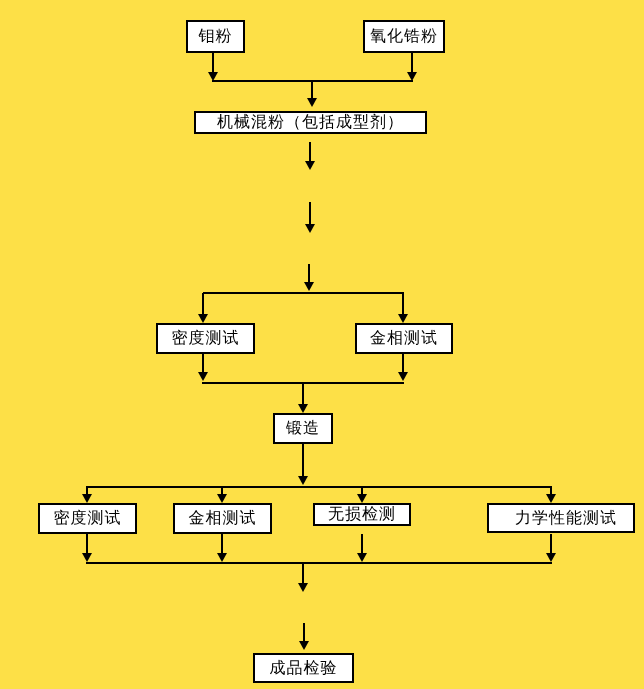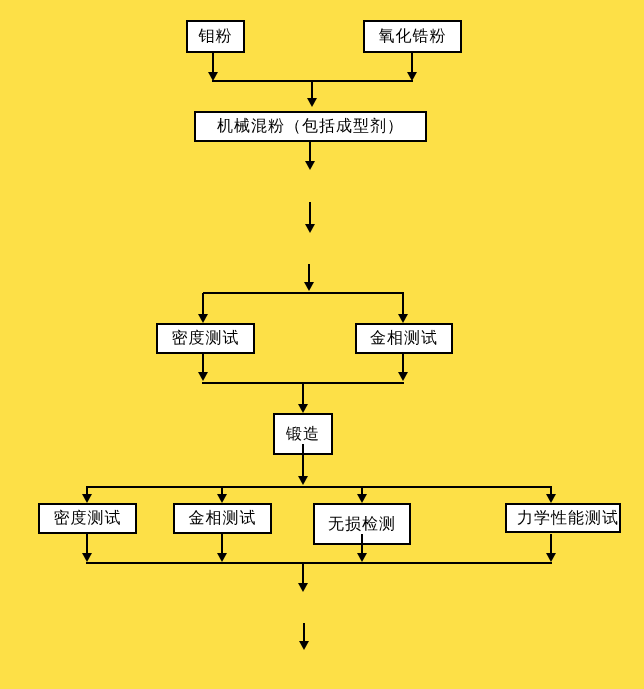--- a/index.html
+++ b/index.html
@@ -46,31 +46,31 @@
     border-right: 5px solid transparent;
     border-top: 9px solid #000000;
   }
 </style>
 </head>
 <body>
 
 <div id="canvas">
 
   <div class="node" style="left:186px; top:20px; width:59px; height:33px;">钼粉</div>
-  <div class="node" style="left:363px; top:20px; width:99px; height:33px;">氧化锆粉</div>
+  <div class="node" style="left:363px; top:20px; width:82px; height:33px;">氧化锆粉</div>
 
   <span class="vline" style="left:212px; top:53px; height:19px;"></span>
   <span class="arrowhead" style="left:208px; top:72px;"></span>
   <span class="vline" style="left:411px; top:53px; height:19px;"></span>
   <span class="arrowhead" style="left:407px; top:72px;"></span>
   <span class="hline" style="left:212px; top:80px; width:201px;"></span>
   <span class="vline" style="left:311px; top:81px; height:17px;"></span>
   <span class="arrowhead" style="left:307px; top:98px;"></span>
 
-  <div class="node" style="left:194px; top:111px; width:233px; height:31px;">机械混粉（包括成型剂）</div>
+  <div class="node" style="left:194px; top:111px; width:233px; height:23px;">机械混粉（包括成型剂）</div>
 
   <span class="vline" style="left:309px; top:142px; height:19px;"></span>
   <span class="arrowhead" style="left:305px; top:161px;"></span>
 
 
   <span class="vline" style="left:309px; top:202px; height:22px;"></span>
   <span class="arrowhead" style="left:305px; top:224px;"></span>
 
 
   <span class="vline" style="left:308px; top:264px; height:18px;"></span>
@@ -85,49 +85,50 @@
   <div class="node" style="left:355px; top:323px; width:98px; height:31px;">金相测试</div>
 
   <span class="vline" style="left:202px; top:354px; height:18px;"></span>
   <span class="arrowhead" style="left:198px; top:372px;"></span>
   <span class="vline" style="left:402px; top:354px; height:18px;"></span>
   <span class="arrowhead" style="left:398px; top:372px;"></span>
   <span class="hline" style="left:202px; top:382px; width:202px;"></span>
   <span class="vline" style="left:302px; top:383px; height:21px;"></span>
   <span class="arrowhead" style="left:298px; top:404px;"></span>
 
-  <div class="node" style="left:273px; top:413px; width:60px; height:42px;">锻造</div>
+  <div class="node" style="left:273px; top:413px; width:60px; height:31px;">锻造</div>
 
   <span class="vline" style="left:302px; top:444px; height:32px;"></span>
   <span class="arrowhead" style="left:298px; top:476px;"></span>
   <span class="hline" style="left:86px; top:486px; width:466px;"></span>
   <span class="vline" style="left:86px; top:487px; height:7px;"></span>
   <span class="arrowhead" style="left:82px; top:494px;"></span>
   <span class="vline" style="left:221px; top:487px; height:7px;"></span>
   <span class="arrowhead" style="left:217px; top:494px;"></span>
   <span class="vline" style="left:361px; top:487px; height:7px;"></span>
   <span class="arrowhead" style="left:357px; top:494px;"></span>
   <span class="vline" style="left:550px; top:487px; height:7px;"></span>
   <span class="arrowhead" style="left:546px; top:494px;"></span>
 
   <div class="node" style="left:38px; top:503px; width:99px; height:31px;">密度测试</div>
   <div class="node" style="left:173px; top:503px; width:99px; height:31px;">金相测试</div>
-  <div class="node" style="left:313px; top:503px; width:98px; height:42px;">无损检测</div>
-  <div class="node" style="left:505px; top:503px; width:116px; height:30px;padding-left:10px;">力学性能测试</div>
+  <div class="node" style="left:313px; top:503px; width:98px; height:23px;">无损检测</div>
+  <div class="node" style="left:487px; top:503px; width:148px; height:30px;padding-left:10px;">力学性能测试</div>
 
   <span class="vline" style="left:86px; top:534px; height:19px;"></span>
   <span class="arrowhead" style="left:82px; top:553px;"></span>
   <span class="vline" style="left:221px; top:534px; height:19px;"></span>
   <span class="arrowhead" style="left:217px; top:553px;"></span>
   <span class="vline" style="left:361px; top:534px; height:19px;"></span>
   <span class="arrowhead" style="left:357px; top:553px;"></span>
   <span class="vline" style="left:550px; top:534px; height:19px;"></span>
   <span class="arrowhead" style="left:546px; top:553px;"></span>
   <span class="hline" style="left:86px; top:562px; width:466px;"></span>
   <span class="vline" style="left:302px; top:563px; height:20px;"></span>
   <span class="arrowhead" style="left:298px; top:583px;"></span>
 
 
   <span class="vline" style="left:303px; top:623px; height:18px;"></span>
   <span class="arrowhead" style="left:299px; top:641px;"></span>
 
+  <div class="node" style="left:253px; top:653px; width:101px; height:30px;">成品检验</div>
 
 </div>
 
 </body></html>

